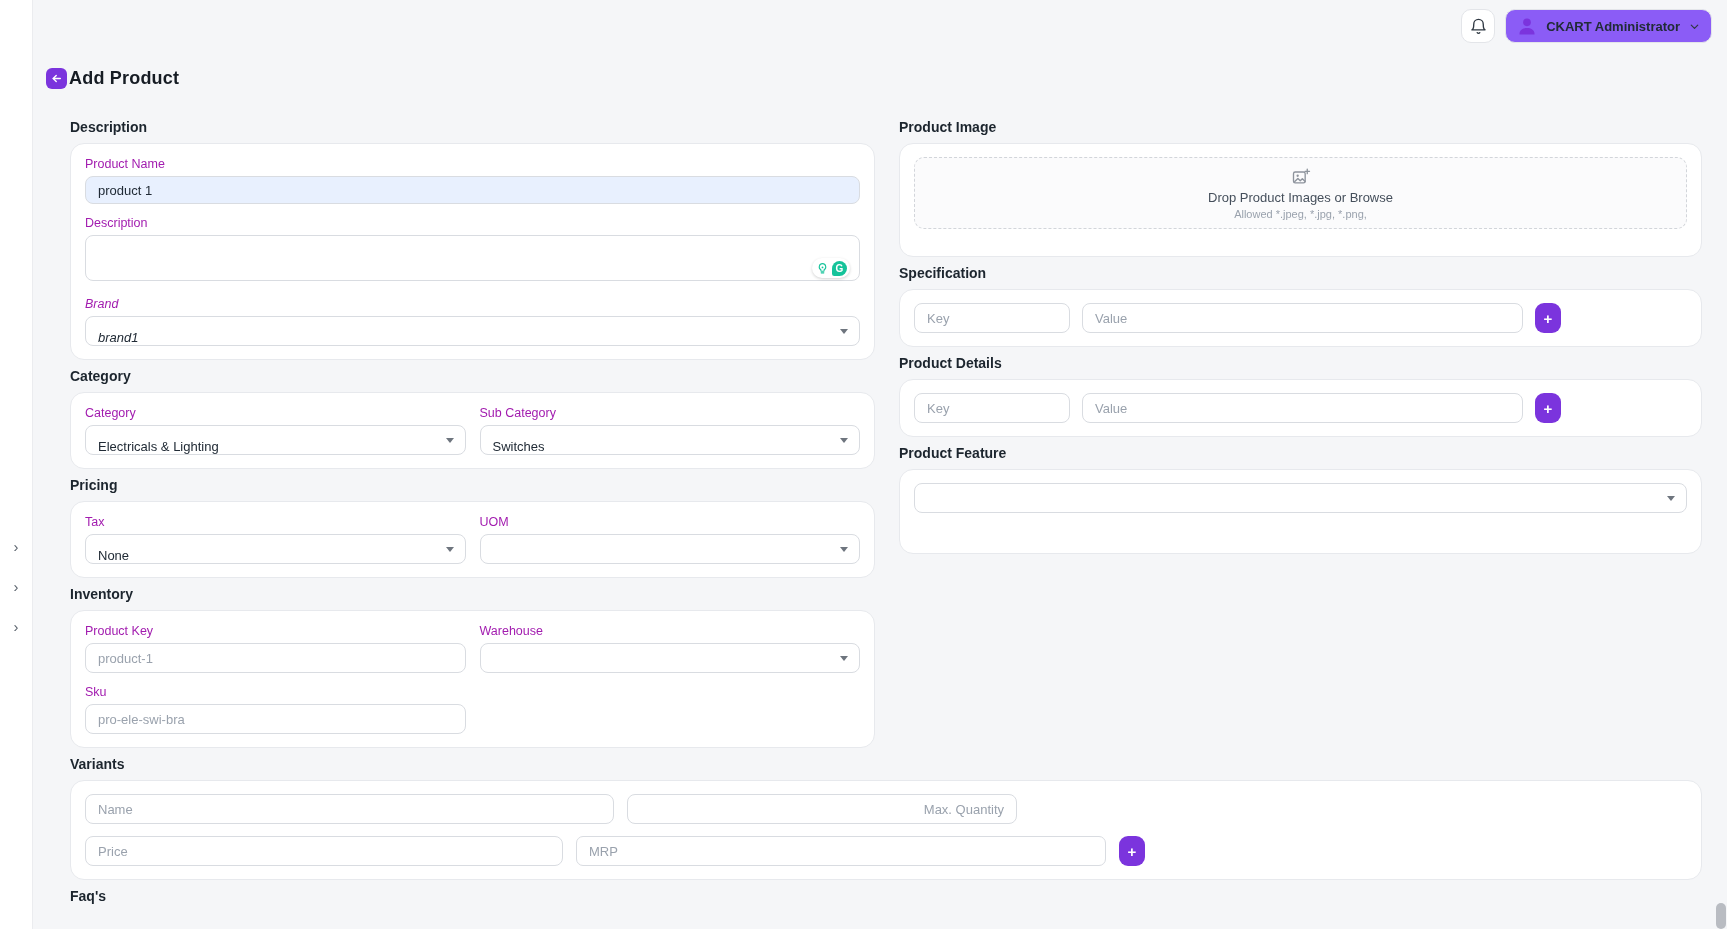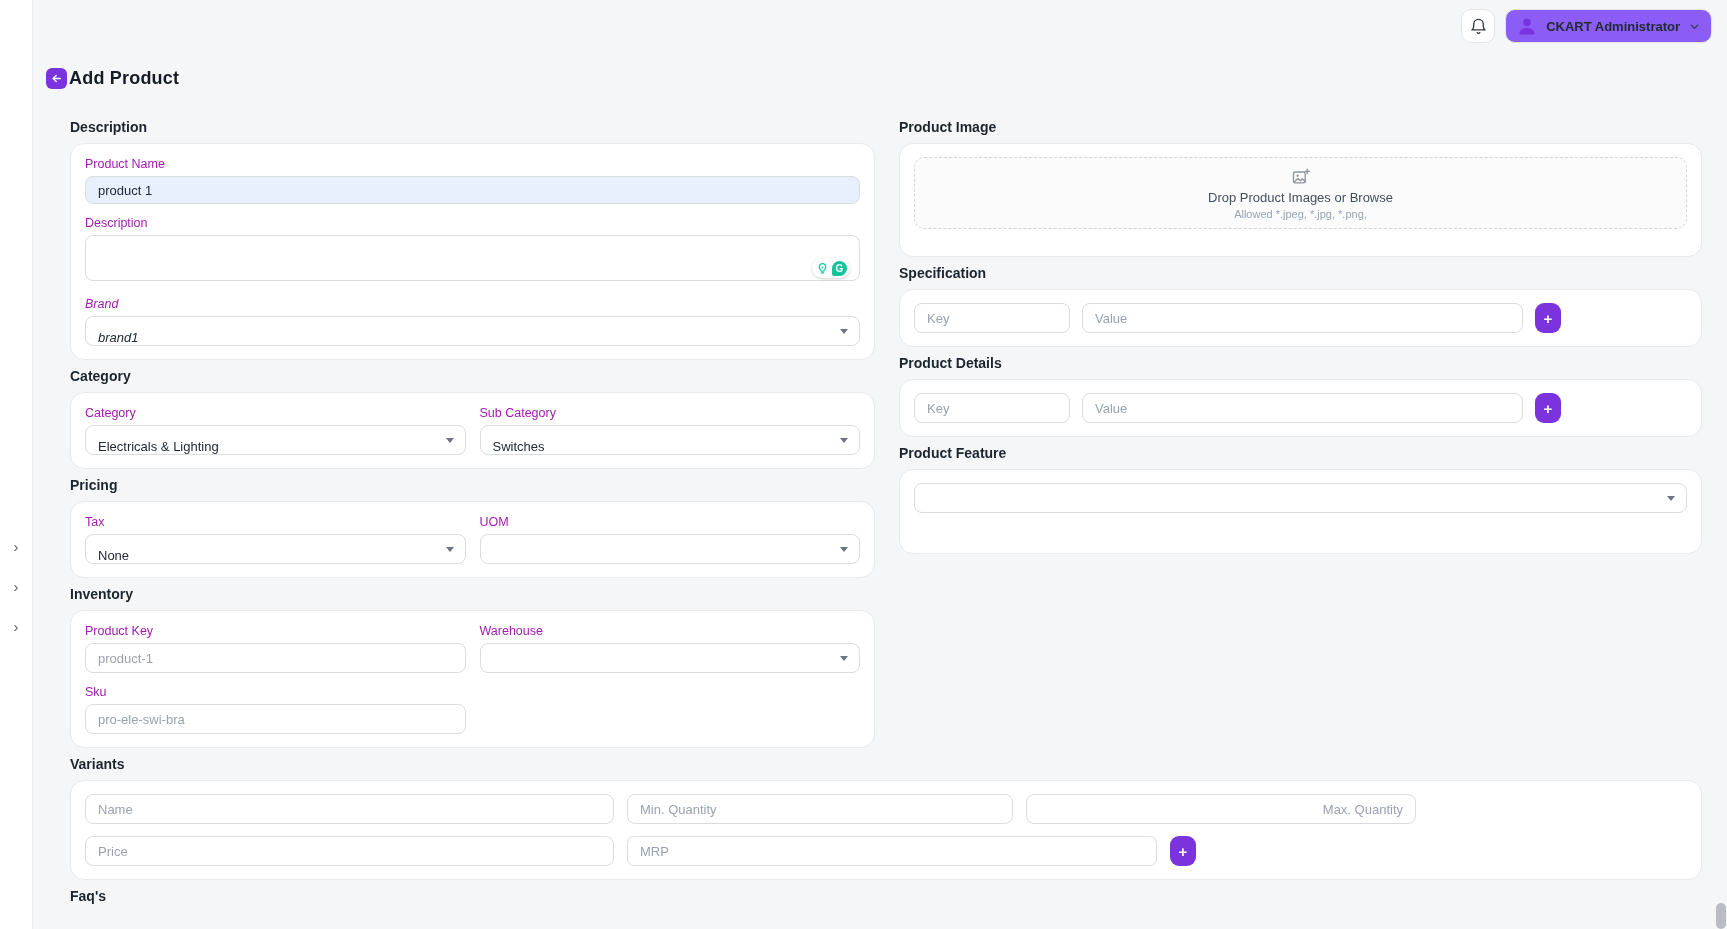--- a/index.html
+++ b/index.html
@@ -103,21 +103,21 @@
   .add-btn {
     width:26px; height:30px; border:none; border-radius:9px; background:#7b34dd;
     color:#fff; font-size:15px; font-weight:600; cursor:pointer; line-height:1;
     display:flex; align-items:center; justify-content:center; flex:0 0 auto;
   }
   .feature-card { padding-bottom:40px; }
   
   .variants-row { display:flex; gap:13px; margin-bottom:12px; align-items:center; }
   .variants-row:last-child { margin-bottom:0; }
   .w-name { width:529px; } .w-min { width:386px; } .w-max { width:390px; }
-  .w-price { width:529px; } .w-mrp { width:530px;border-radius:7px; }
+  .w-price { width:478px; } .w-mrp { width:530px;border-radius:7px; }
   
   .faq-section { margin-bottom:0; }
   
   .scroll-thumb {
     position:absolute; right:1px; bottom:0; width:10px; height:26px;
     background:#b9bcc2; border-radius:5px; cursor:pointer;
   }
   svg { display:block; }
 </style>
 </head>
@@ -335,21 +335,20 @@
           </div>
         </div>
       </div>
     </div>
 
     <div class="section">
       <h3 class="section-heading">Variants</h3>
       <div class="card">
         <div class="variants-row">
           <input class="txt-input w-name" type="text" style="height: 30px;" placeholder="Name">
-          <input class="txt-input w-min" type="text" style="height: 30px;" placeholder="Min. Quantity">
           <input class="txt-input w-max" type="text" style="height: 30px; text-align: right;" placeholder="Max. Quantity">
         </div>
         <div class="variants-row">
           <input class="txt-input w-price" type="text" style="height: 30px;" placeholder="Price">
           <input class="txt-input w-mrp" type="text" style="height: 30px;" placeholder="MRP">
           <button class="add-btn">
             <span>+</span>
           </button>
         </div>
       </div>

